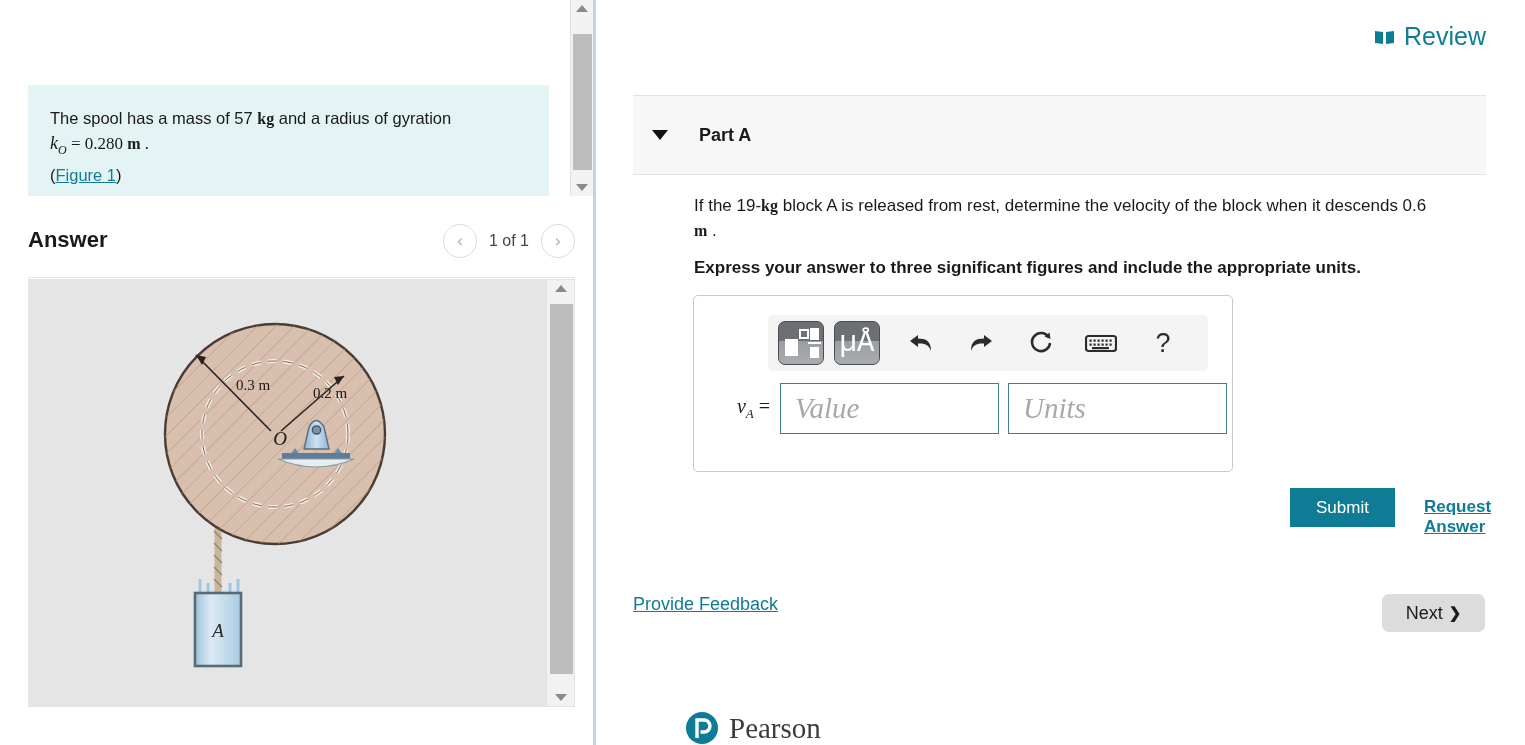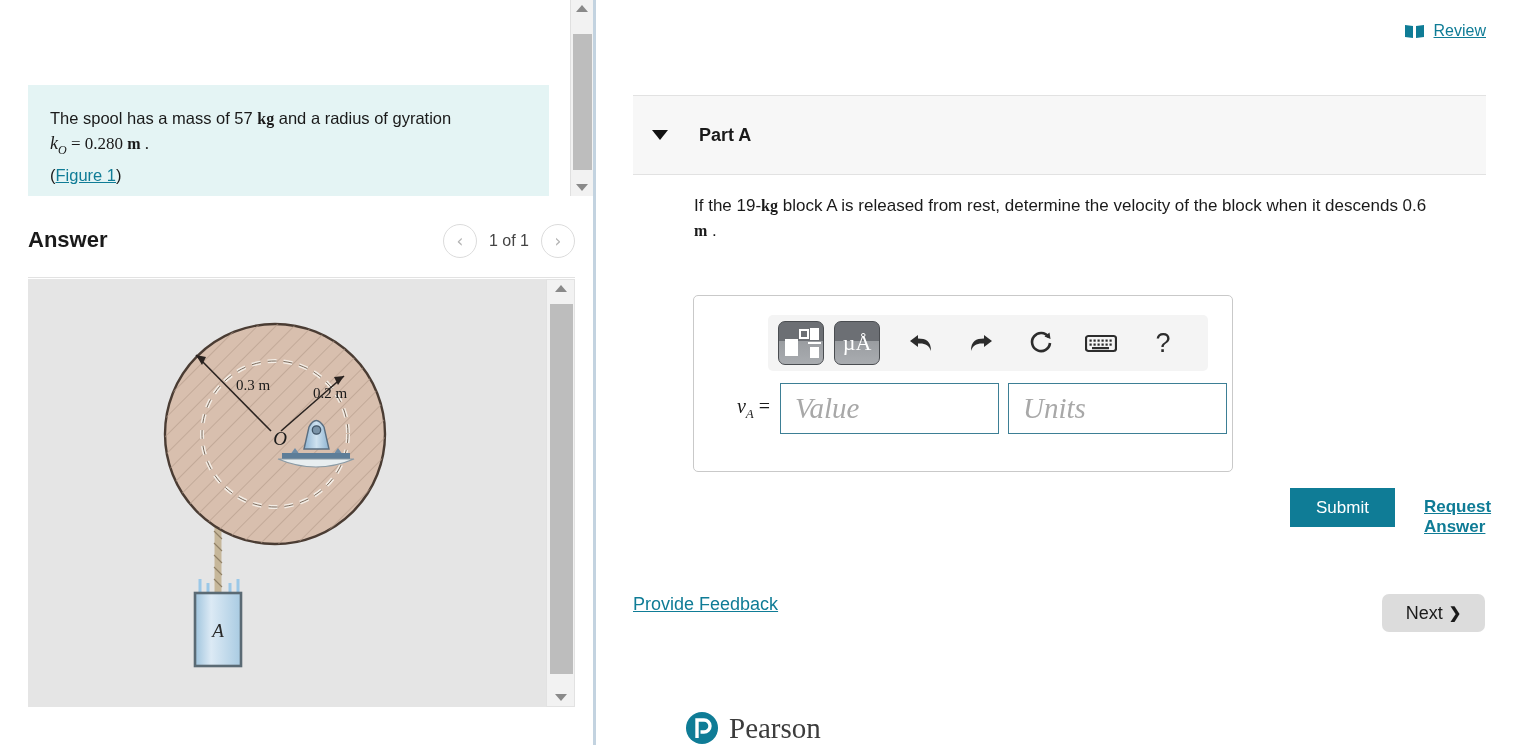--- a/index.html
+++ b/index.html
@@ -188,23 +188,22 @@
   }
   #review-link {
     position: absolute;
     right: 39px; top: 22px;
     display: flex;
     align-items: center;
     gap: 9px;
     cursor: pointer;
   }
   #review-text {
-    font-size: 16px;
+    font-size: 25px;
     color: #0f7c96;
-    text-decoration: underline;
   }
   #parta-rule-top {
     position: absolute;
     left: 37px; top: 95px;
     width: 853px; height: 1px;
     background: #e2e2e2;
   }
   #parta-header {
     position: absolute;
     left: 37px; top: 96px;
@@ -530,37 +529,38 @@
     <div id="parta-rule-top"></div>
     <div id="parta-header">
       <span id="parta-caret"></span>
       <span id="parta-title">Part A</span>
     </div>
 
     <div id="question-text">
       <span>If the 19-</span><span class="serif-unit">kg</span><span> block A is released from rest, determine the velocity of the block when it descends 0.6 </span><span class="serif-unit">m</span><span> .</span>
     </div>
 
+    <div id="express-text">Express your answer to three significant figures and include the appropriate units.</div>
 
     <div id="answer-card">
 
       <div id="answer-toolbar">
 
         <div class="tb-gfx-btn">
           <svg width="44" height="42" viewBox="0 0 44 42" style="position:absolute;left:0;top:0">
             <rect x="6" y="17" width="13" height="17" fill="#fff"></rect>
             <rect x="21" y="8" width="8" height="8" fill="none" stroke="#fff" stroke-width="2"></rect>
             <rect x="31" y="6" width="9" height="12" fill="#fff"></rect>
             <rect x="29" y="20" width="13" height="2" fill="#fff"></rect>
             <rect x="31" y="25" width="9" height="11" fill="#fff"></rect>
           </svg>
         </div>
 
         <div class="tb-gfx-btn">
-          <span style="position:absolute;left:0;top:0;width:100%;height:100%;display:flex;align-items:center;justify-content:center;color:#fff;font-family:Liberation Serif, serif;font-size:22px;">µÅ</span>
+          <span style="position:absolute;left:0;top:0;width:100%;height:100%;display:flex;align-items:center;justify-content:center;color:#fff;font-family:Liberation Mono, monospace;font-size:29px;">µÅ</span>
         </div>
 
         <div class="tb-icon-btn" style="margin-left:18px">
           <svg width="28" height="24" viewBox="0 0 28 24">
             <path d="M11,4 L3,10 L11,16 L11,12.5 C18,12 22,14 24,20 C24,10 19,7.5 11,7.5 Z" fill="#2c2c2c"></path>
           </svg>
         </div>
 
         <div class="tb-icon-btn">
           <svg width="28" height="24" viewBox="0 0 28 24">

